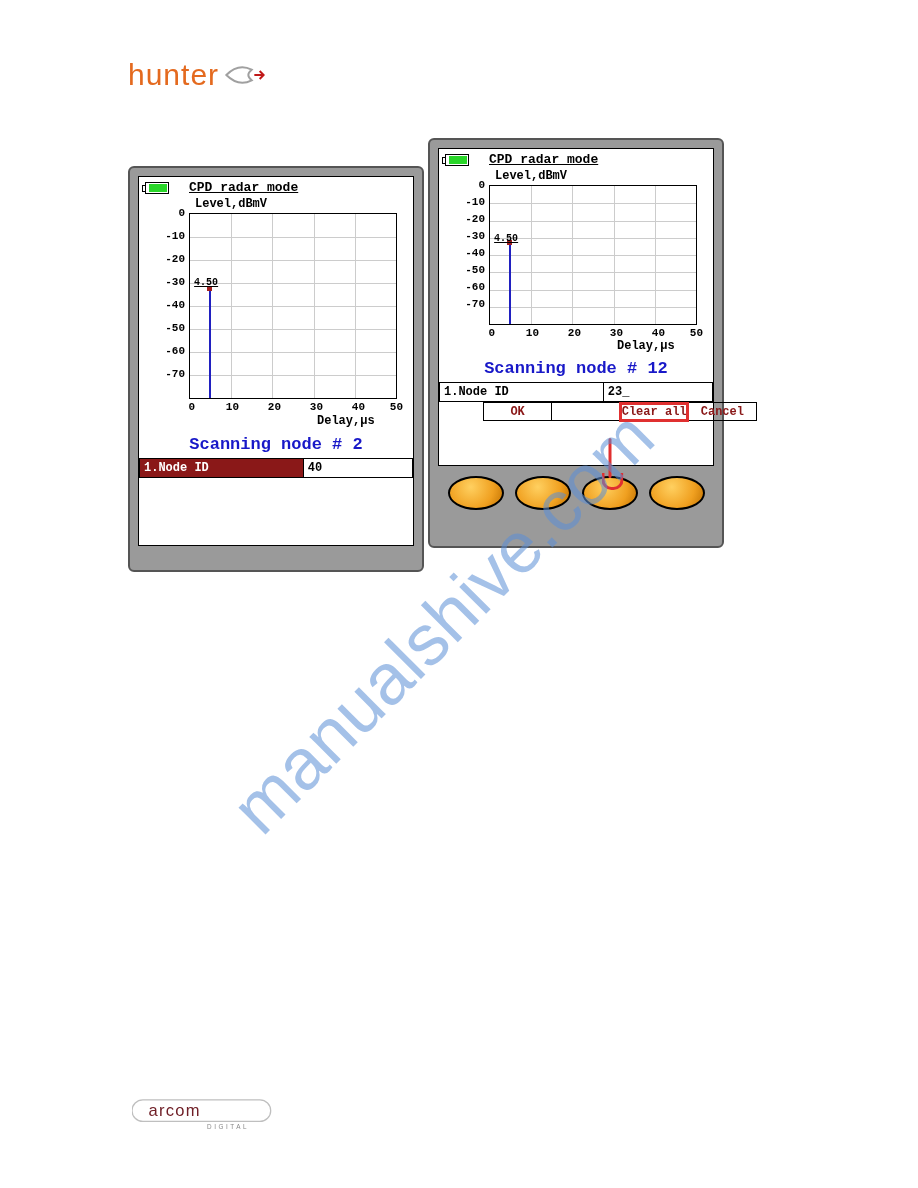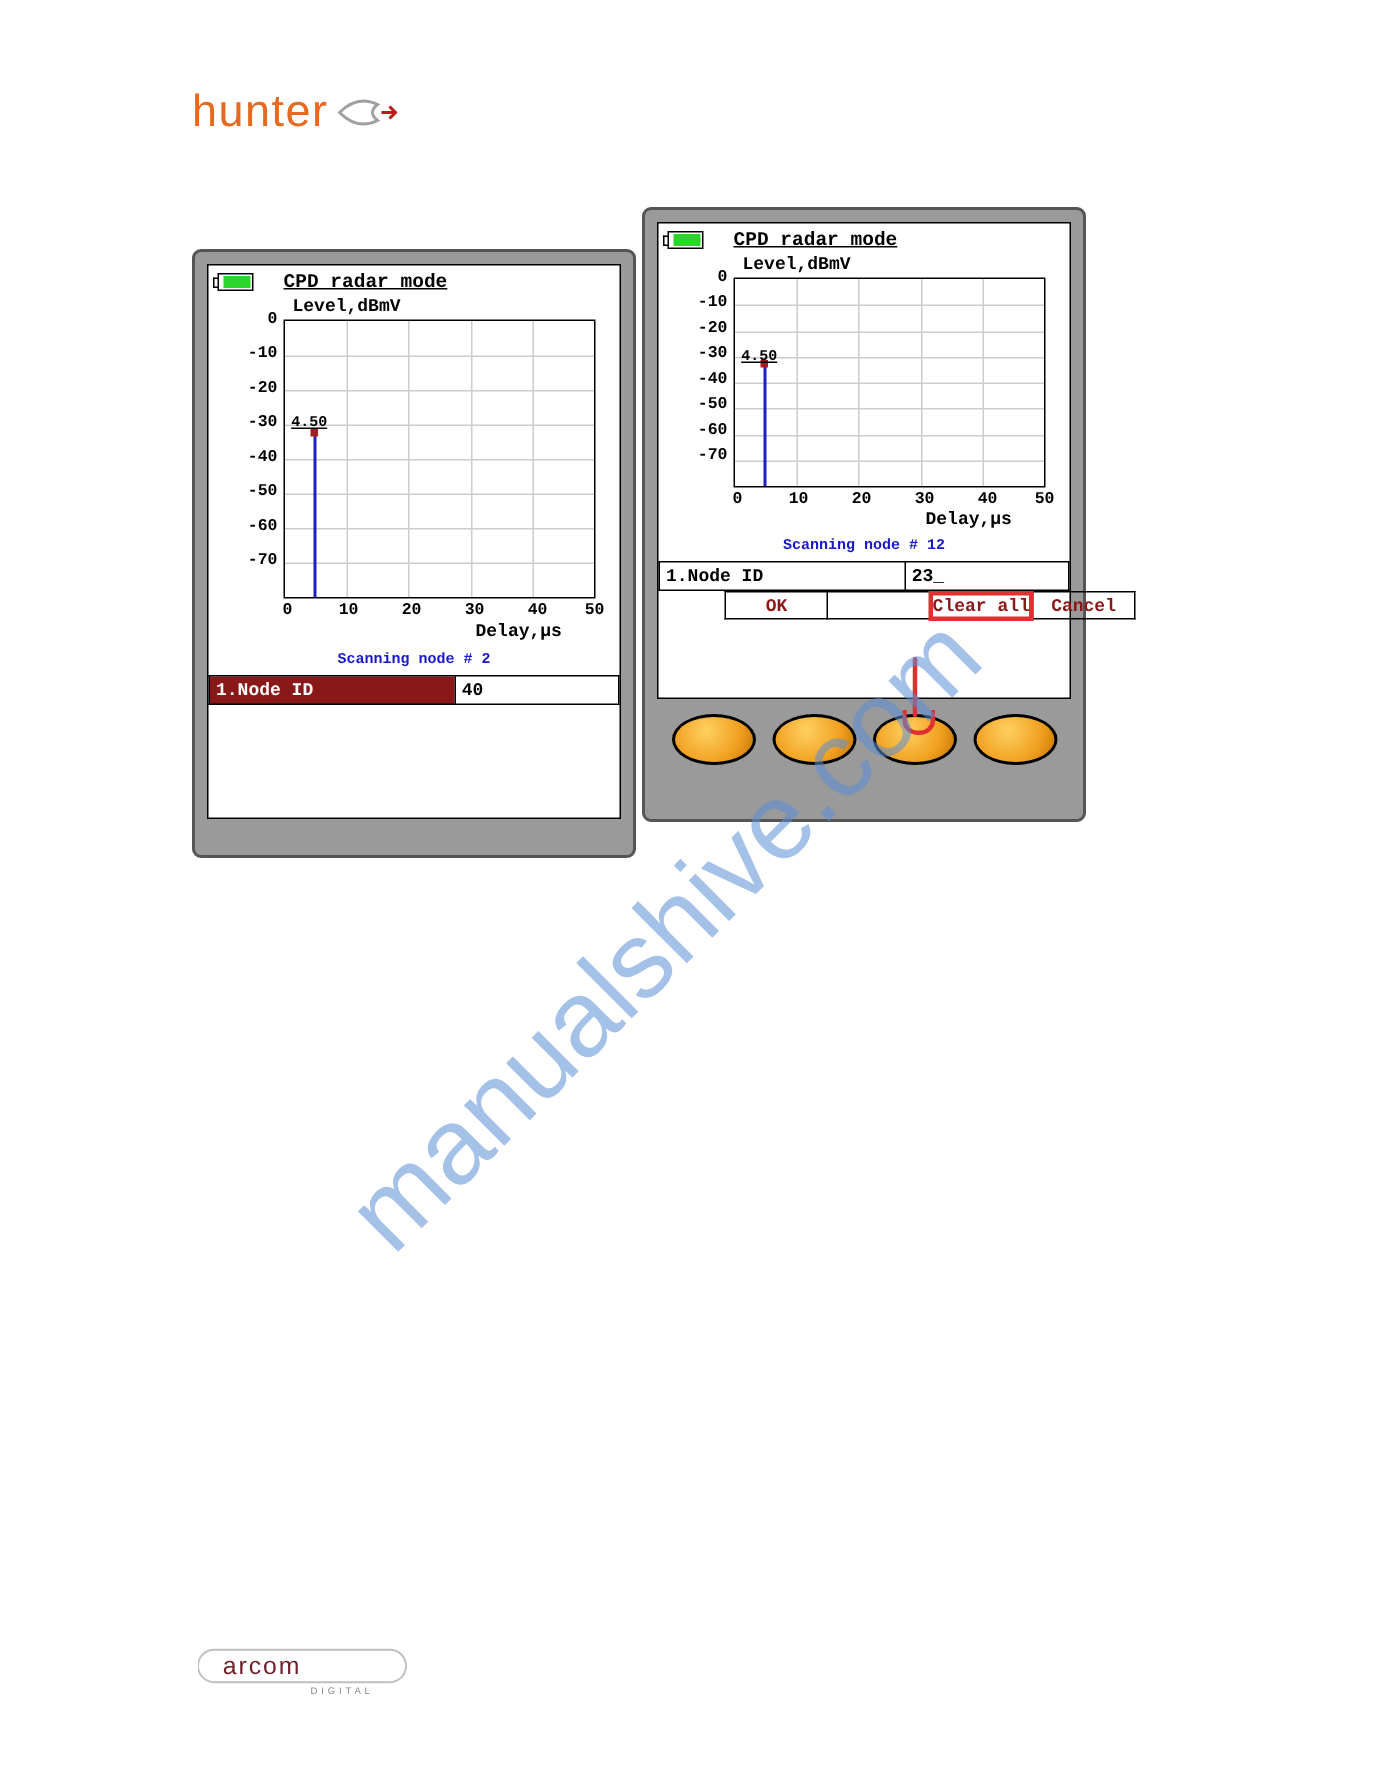--- a/index.html
+++ b/index.html
@@ -160,21 +160,21 @@
   }
   .peak-label {
     position: absolute;
     font-size: 10px;
     font-weight: bold;
     color: #000;
     text-decoration: underline;
   }
   .scan-text {
     text-align: center;
-    font-size: 10px;
+    font-size: 17px;
     font-weight: bold;
     color: #1818c8;
     margin-top: 4px;
   }
   .param-table {
     width: 100%;
     border-collapse: collapse;
     margin-top: 4px;
   }
   .param-table td {

